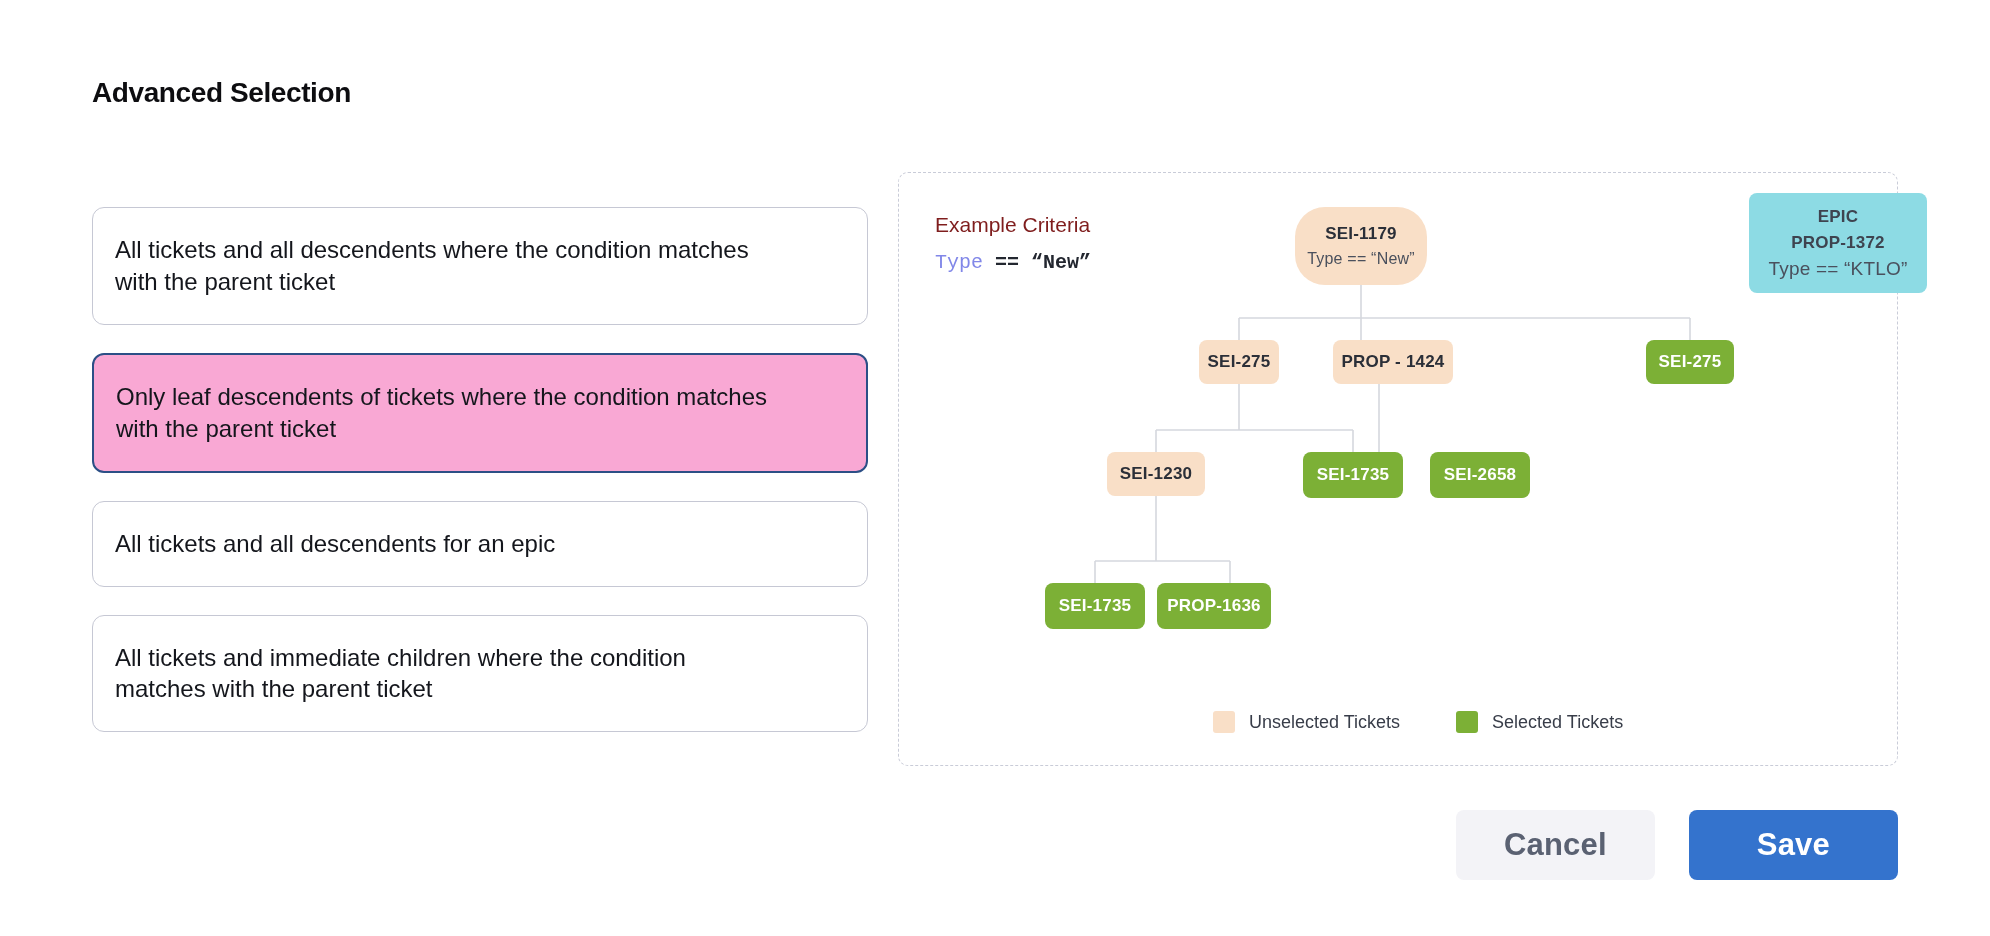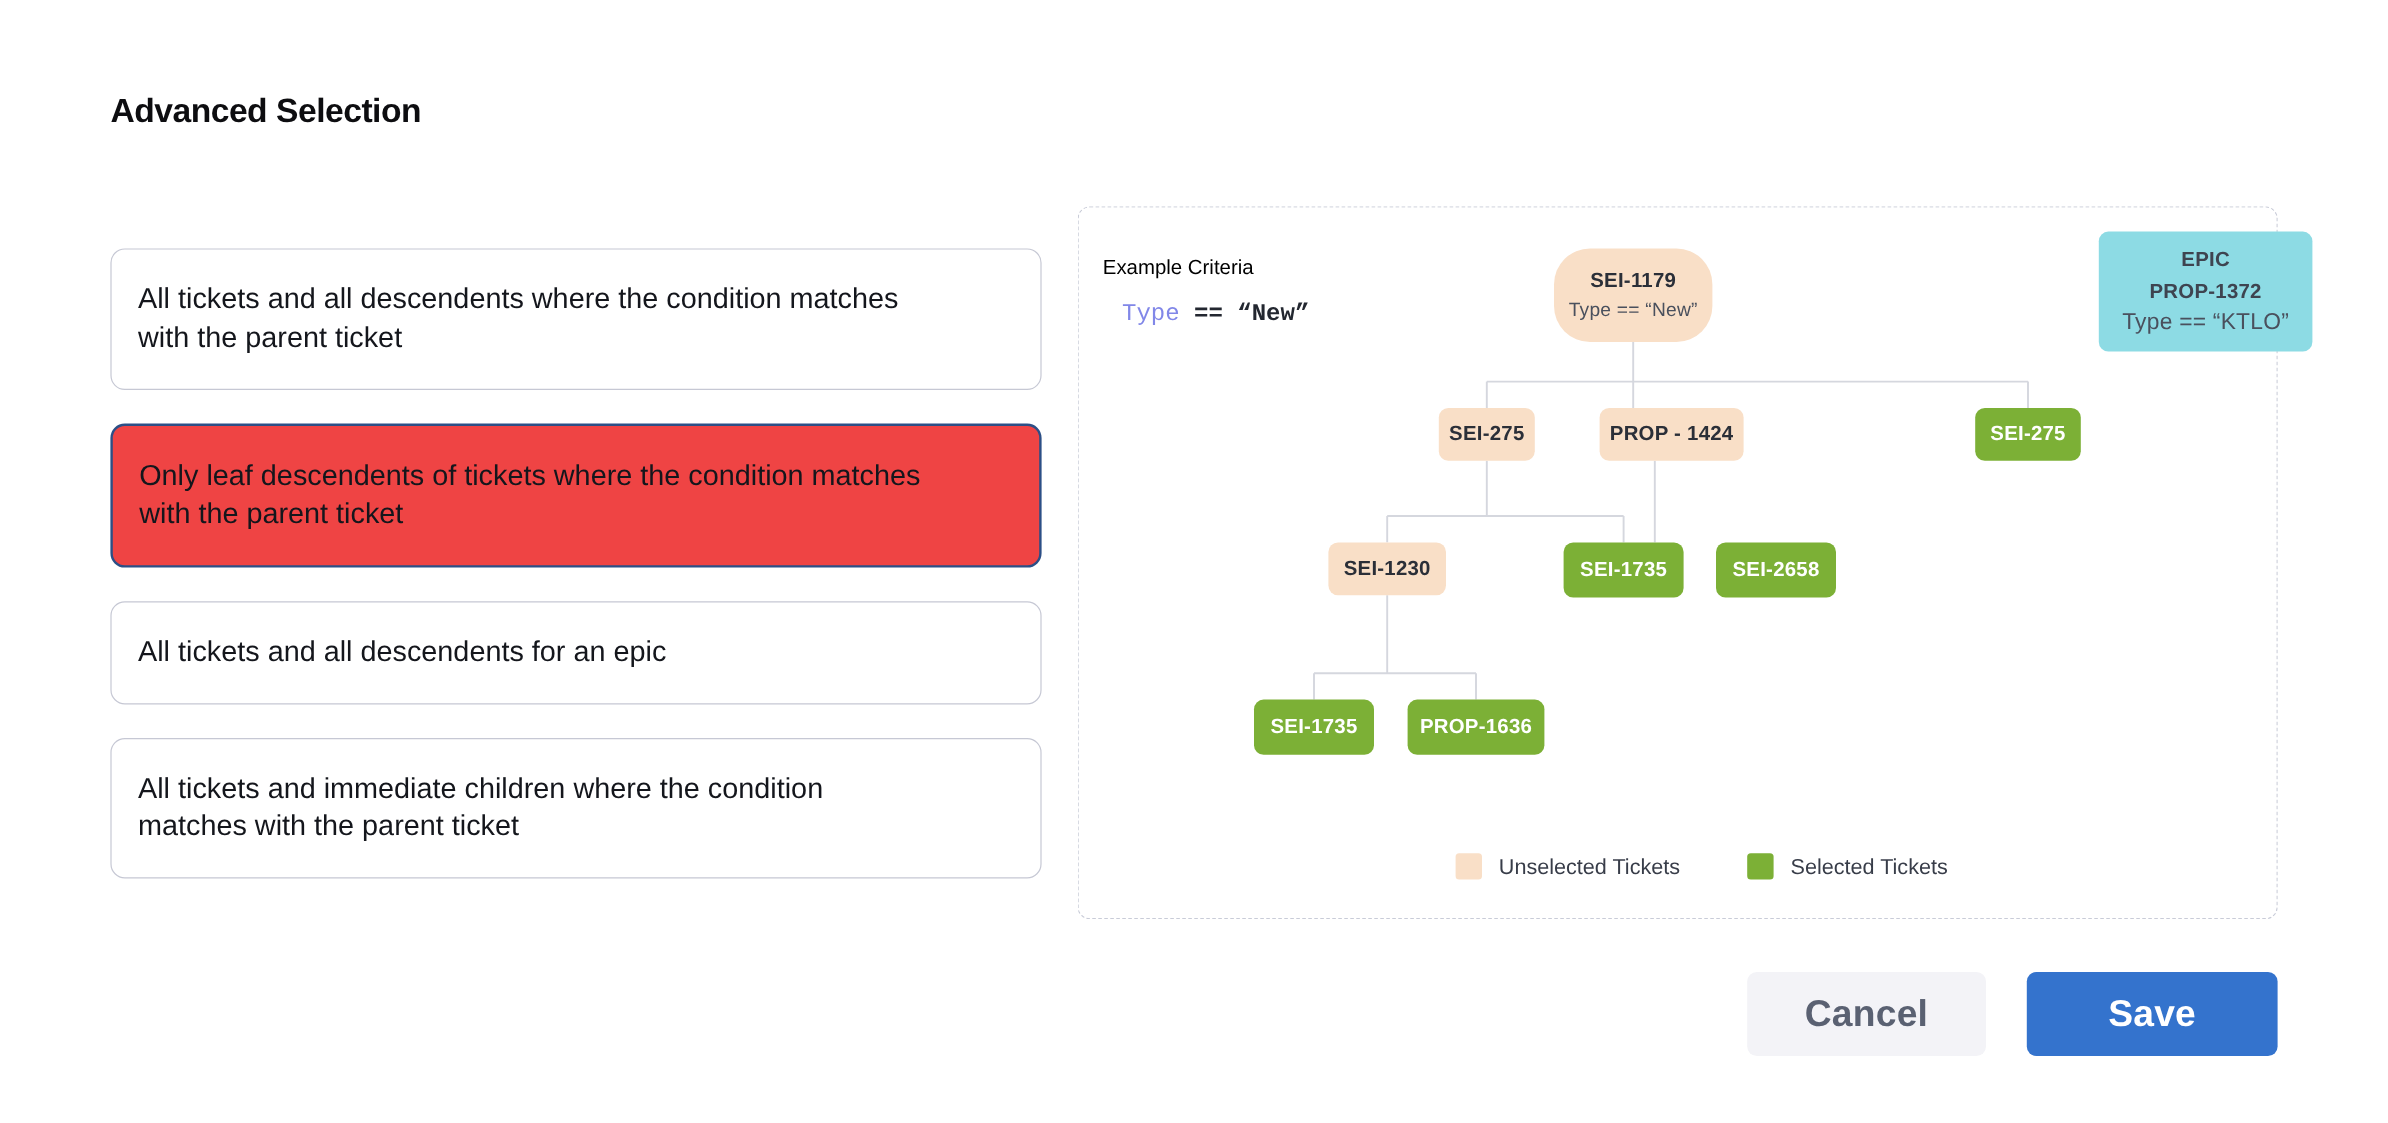--- a/index.html
+++ b/index.html
@@ -37,38 +37,38 @@
     color: #14161c;
     font-size: 24px;
     line-height: 1.33;
     cursor: pointer;
     min-height: 84px;
     display: flex;
     align-items: center;
   }
   .option-card.selected {
     border: 2px solid #2c4f86;
-    background: #ef4444;
+    background: #f9a8d4;
   }
   .option-card .label { display: block; max-width: 660px; }
 
   
   .diagram-panel {
     position: absolute;
     left: 898px; top: 172px;
     width: 1000px; height: 594px;
     border: 1.5px dashed #c9ccd8;
     border-radius: 10px;
     background: #ffffff;
   }
   .criteria-title {
     position: absolute;
-    left: 20px; top: 40px;
-    font-size: 17px;
-    color: #000000;
+    left: 36px; top: 40px;
+    font-size: 21px;
+    color: #7f1d1d;
   }
   .criteria-expr {
     position: absolute;
     left: 36px; top: 78px;
     font-family: "Liberation Mono", "DejaVu Sans Mono", monospace;
     font-size: 20px;
     white-space: pre;
   }
   .criteria-expr .k { color: #8187e8; }
   .criteria-expr .op { color: #232730; font-weight: bold; }
@@ -230,21 +230,21 @@
     </div>
 
     <div class="node selected" style="left:531px; top:279px; width:100px; height:46px;">
       <span>SEI-2658</span>
     </div>
 
     <div class="node selected" style="left:146px; top:410px; width:100px; height:46px;">
       <span>SEI-1735</span>
     </div>
 
-    <div class="node selected" style="left:274px; top:410px; width:114px; height:46px;">
+    <div class="node selected" style="left:258px; top:410px; width:114px; height:46px;">
       <span>PROP-1636</span>
     </div>
 
     <div class="legend">
       <div class="legend-item">
         <span class="legend-swatch" style="background:#f9dfc7;"></span>
         <span class="legend-label">Unselected Tickets</span>
       </div>
       <div class="legend-item">
         <span class="legend-swatch" style="background:#7cb036;"></span>

